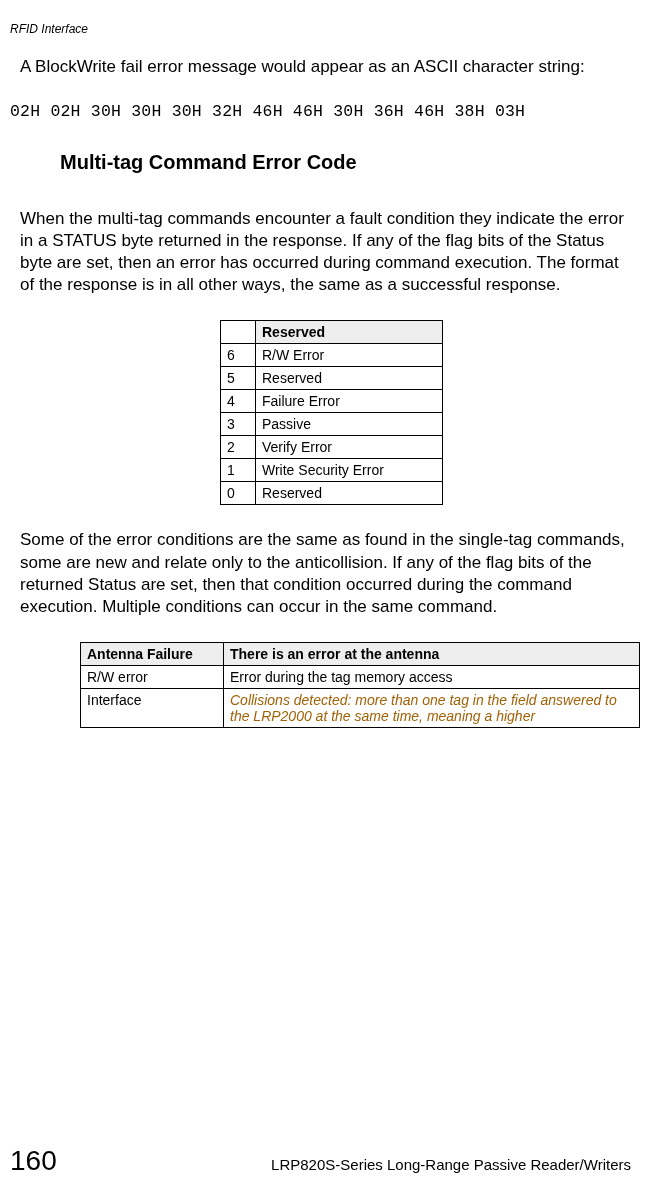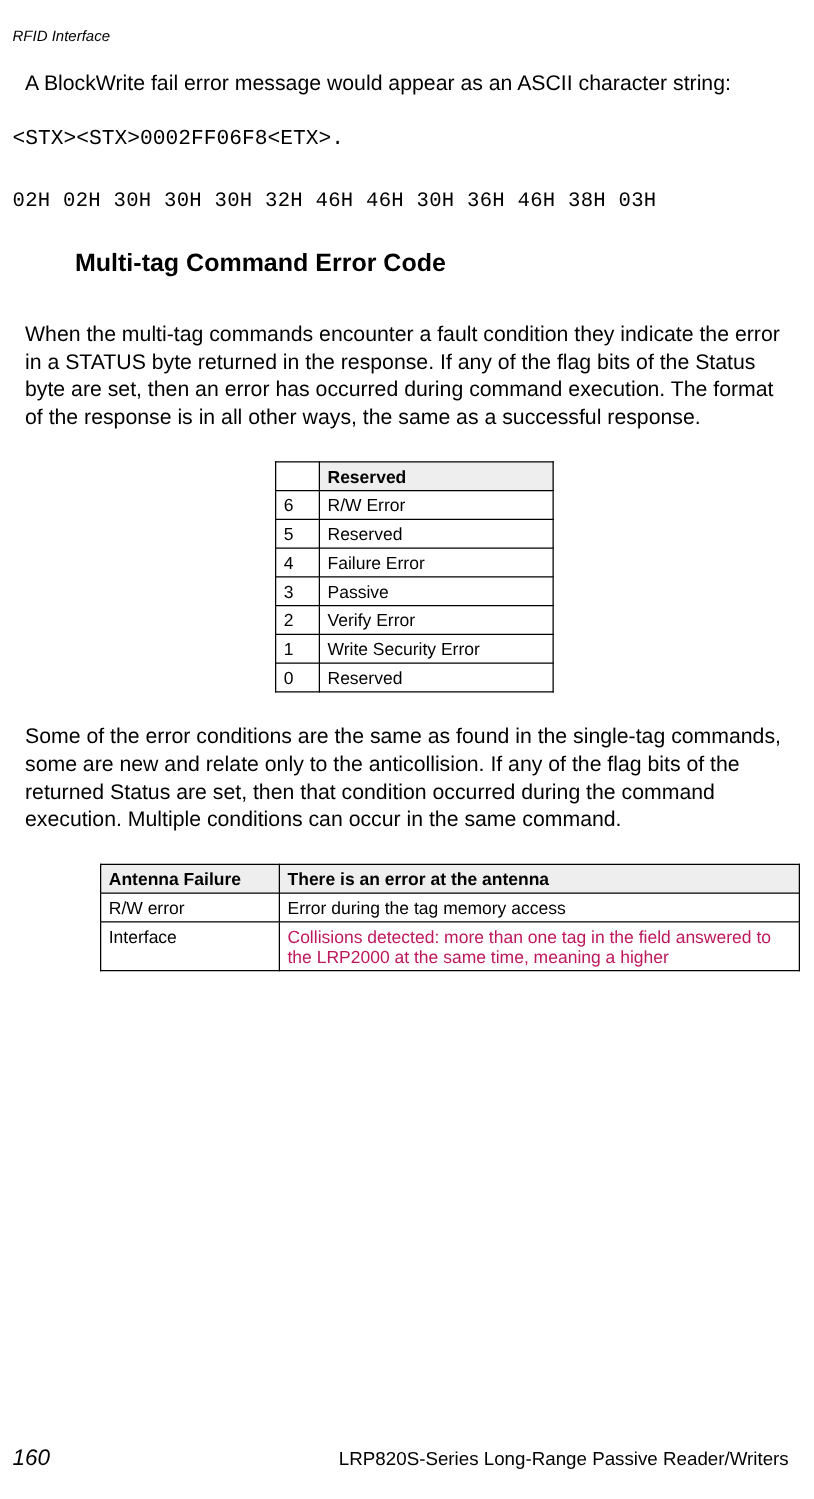--- a/index.html
+++ b/index.html
@@ -102,53 +102,51 @@
     text-align: left;
     vertical-align: top;
   }
   table.errors th {
     background: #eee;
     font-weight: bold;
   }
   table.errors th.left-head {
     width: 130px;
   }
-  .red { color: #be185d; }
+  .red { color: #a16207; font-style: italic; }
   .footer {
     position: absolute;
     bottom: 22px;
     left: 0;
     right: 20px;
     display: flex;
     align-items: baseline;
     font-size: 14px;
     padding-left: 10px;
   }
   .footer .pagenum {
-    font-size: 18px;
+    font-size: 28px;
     font-weight: normal;
     margin-right: 40px;
-    font-style: italic;
   }
   .footer .doc-title {
     flex: 1;
     text-align: right;
     font-size: 15px;
   }
 </style>
 </head>
 <body>
 
 <div class="page">
 
   <div class="running-header">RFID Interface</div>
 
   <p class="body-text indent-block">A BlockWrite fail error message would appear as an ASCII character string:</p>
 
-  <div class="mono">&lt;STX&gt;&lt;STX&gt;0002FF06F8&lt;ETX&gt;.</div>
 
 
   <div class="mono small">02H 02H 30H 30H 30H 32H 46H 46H 30H 36H 46H 38H 03H</div>
 
   <h2 class="section">Multi-tag Command Error Code</h2>
 
   <p class="body-text indent-block">When the multi-tag commands encounter a fault condition they indicate the error in a STATUS byte returned in the response. If any of the flag bits of the Status byte are set, then an error has occurred during command execution. The format of the response is in all other ways, the same as a successful response.</p>
 
 
   <table class="status">

